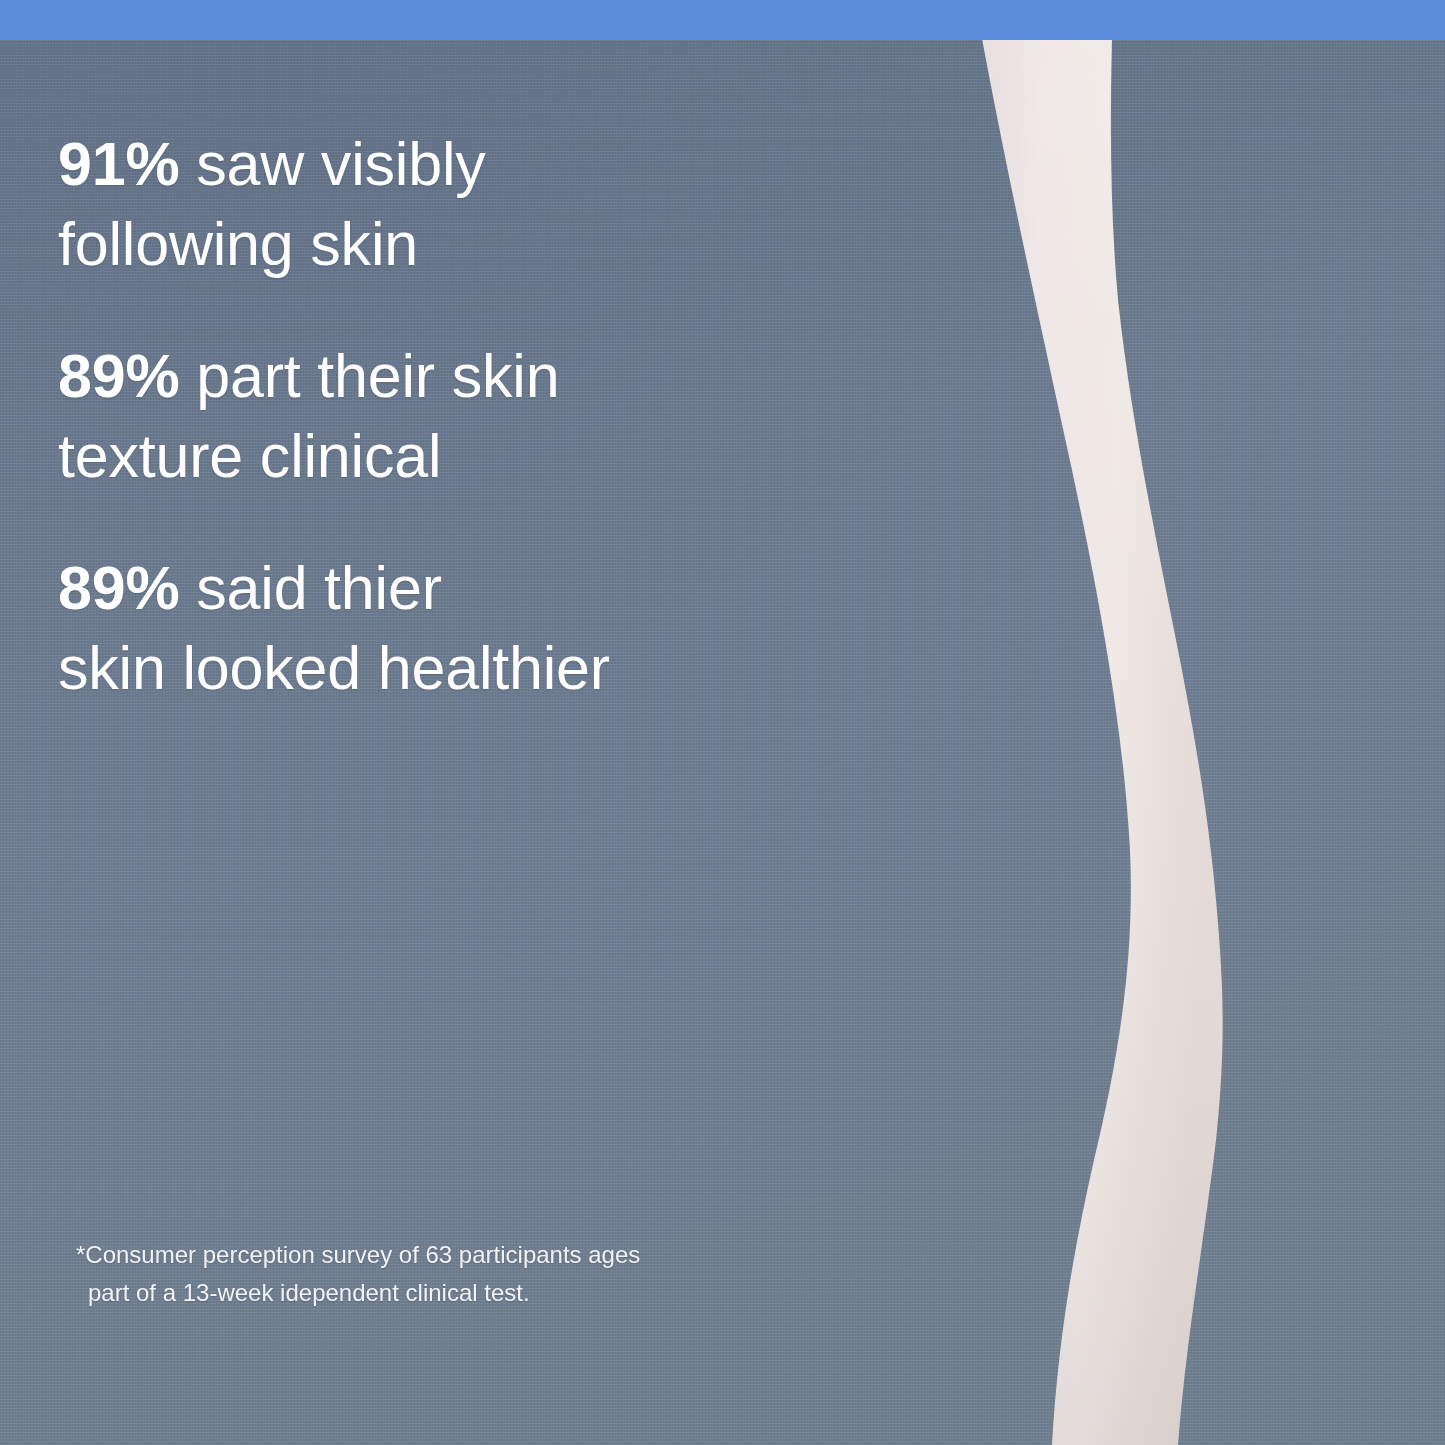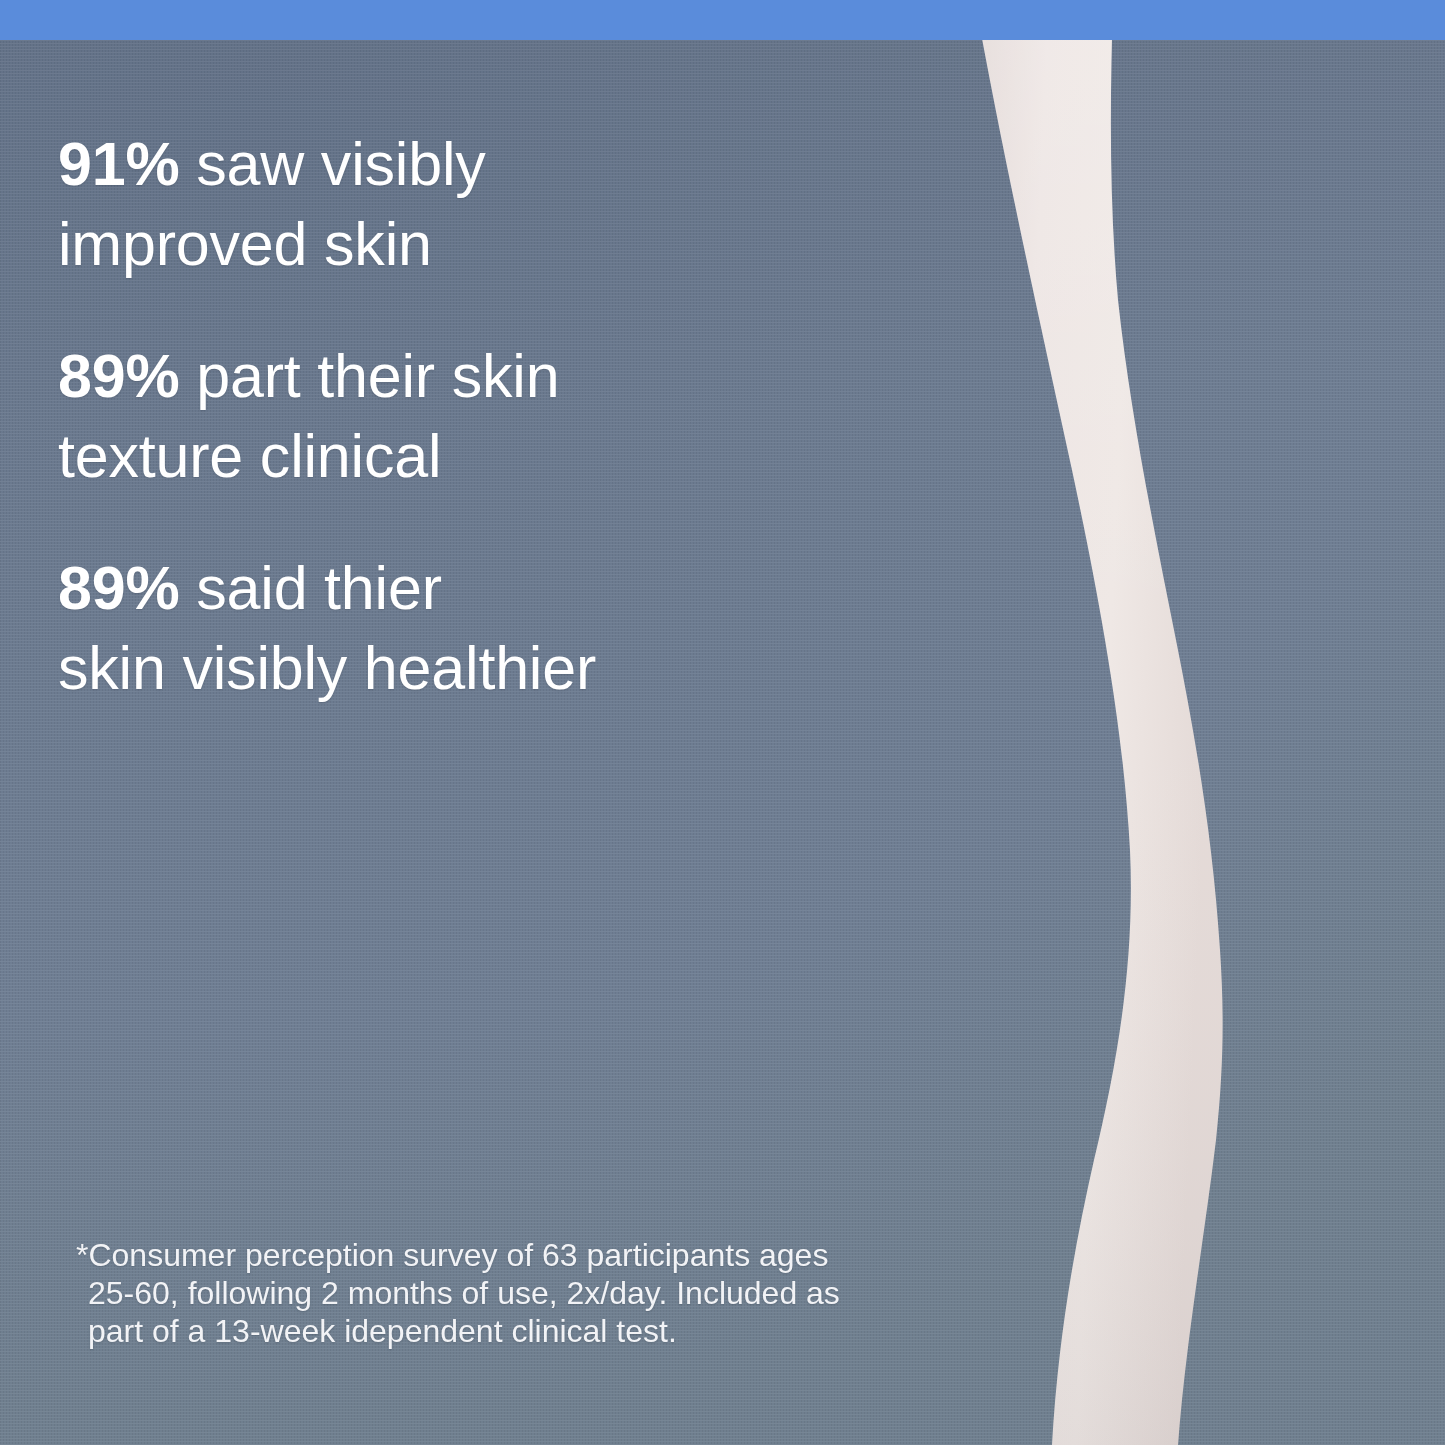--- a/index.html
+++ b/index.html
@@ -87,21 +87,21 @@
   }
 
   
   .footnote {
     position: absolute;
     left: 88px;
     top: 1236px;
     width: 790px;
     z-index: 5;
     color: #f2f3f6;
-    font-size: 32px;
+    font-size: 24px;
     line-height: 38px;
     font-weight: 400;
     text-shadow: 0 1px 2px rgba(40,50,65,0.25);
   }
   .footnote-line {
     display: block;
     white-space: pre-wrap;
   }
   .footnote-line.first { text-indent: -12px; }
 </style>
@@ -157,34 +157,33 @@
         Z" fill="url(#shadeGrad)"></path>
     </svg>
   </div>
 
   <div class="top-band"></div>
 
   <div class="stats">
 
     <div class="stat-block">
       <div class="stat-line"><span class="pct">91%</span><span> saw visibly</span></div>
-      <div class="stat-line">improved skin</div>
+      <div class="stat-line">following skin</div>
     </div>
 
     <div class="stat-block">
       <div class="stat-line"><span class="pct">89%</span><span> part their skin</span></div>
       <div class="stat-line">texture clinical</div>
     </div>
 
     <div class="stat-block">
       <div class="stat-line"><span class="pct">89%</span><span> said thier</span></div>
-      <div class="stat-line">skin visibly healthier</div>
+      <div class="stat-line">skin looked healthier</div>
     </div>
 
   </div>
 
   <div class="footnote">
     <span class="footnote-line first">*Consumer perception survey of 63 participants ages</span>
-    <span class="footnote-line">25-60, following 2 months of use, 2x/day. Included as</span>
     <span class="footnote-line">part of a 13-week idependent clinical test.</span>
   </div>
 
 </div>
 
 </body></html>

